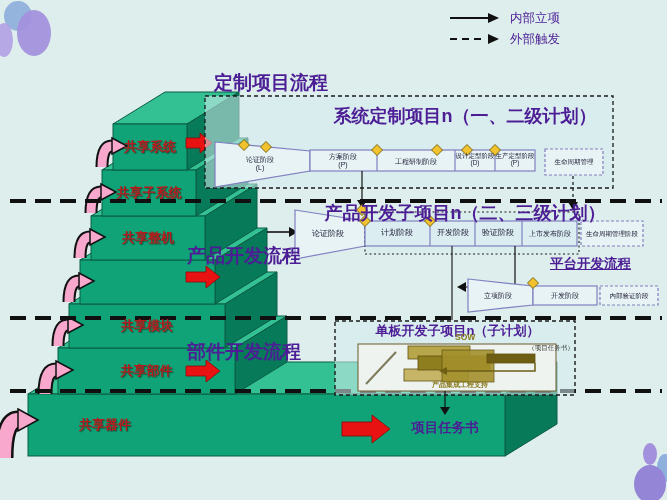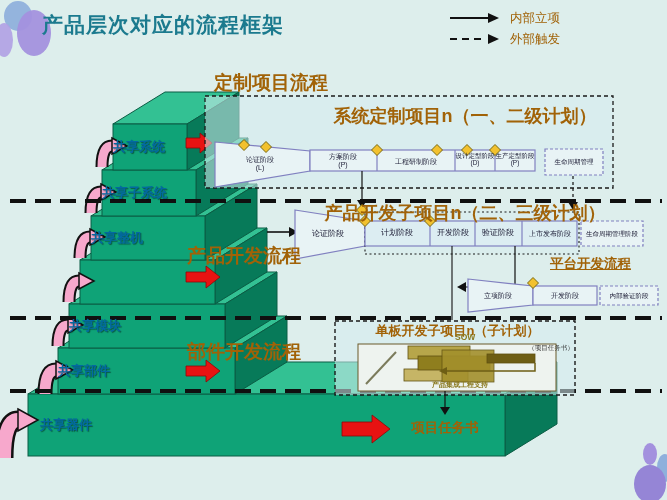--- a/index.html
+++ b/index.html
@@ -1,23 +1,23 @@
 <!DOCTYPE html>
 <html><head>
 <meta charset="utf-8">
 <style>
   html,body{margin:0;padding:0;}
   #stage{position:relative;width:667px;height:500px;background:#ddeeec;overflow:hidden;
          font-family:"Liberation Sans","DejaVu Sans",sans-serif;}
   #stage svg{position:absolute;left:0;top:0;z-index:1;}
-  .t{position:absolute;z-index:5;color:#a16207;line-height:1.12;}
+  .t{position:absolute;z-index:5;color:#4c1d95;line-height:1.12;}
   .c{text-align:center;}
   .pre{white-space:pre-line;}
   .title{font-size:21px;font-weight:bold;color:#1b7a8e;letter-spacing:1px;}
-  .stackLbl{color:#0369a1;font-weight:bold;font-size:13px;text-align:left;
+  .stackLbl{color:#b91c1c;font-weight:bold;font-size:13px;text-align:center;
             text-shadow:1px 1px 1px rgba(0,0,0,0.45);}
   .flowTitle{font-size:18px;font-weight:bold;}
   .secLbl{font-size:19px;font-weight:bold;}
   .stage8{font-size:8px;color:#1a1a33;}
   .stage7{font-size:7px;color:#1a1a33;}
   .stage65{font-size:6.5px;color:#1a1a33;}
   .legendTxt{font-size:12.5px;}
   .olive{color:#8a7a20;font-weight:bold;}
 </style>
 </head>
@@ -195,21 +195,20 @@
   </g>
 
   <g stroke="#111" stroke-width="2" fill="#111">
     <line x1="450" y1="18" x2="488" y2="18"></line>
     <polygon points="488,13 499,18 488,23" stroke="none"></polygon>
     <line x1="450" y1="39" x2="486" y2="39" stroke-dasharray="7,5"></line>
     <polygon points="488,34 499,39 488,44" stroke="none"></polygon>
   </g>
 </svg>
 
-  <div class="t title" style="left:42px;top:13px;">产品层次对应的流程框架</div>
 
   <div class="t legendTxt" style="left:510px;top:11px;">内部立项</div>
   <div class="t legendTxt" style="left:510px;top:32px;">外部触发</div>
 
   <div class="t stackLbl" style="left:113px;top:140px;width:74px;">共享系统</div>
   <div class="t stackLbl" style="left:102px;top:186px;width:94px;">共享子系统</div>
   <div class="t stackLbl" style="left:91px;top:231px;width:114px;">共享整机</div>
   <div class="t stackLbl" style="left:69px;top:319px;width:156px;">共享模块</div>
   <div class="t stackLbl" style="left:58px;top:364px;width:177px;">共享部件</div>
   <div class="t stackLbl" style="left:40px;top:418px;width:130px;">共享器件</div>

